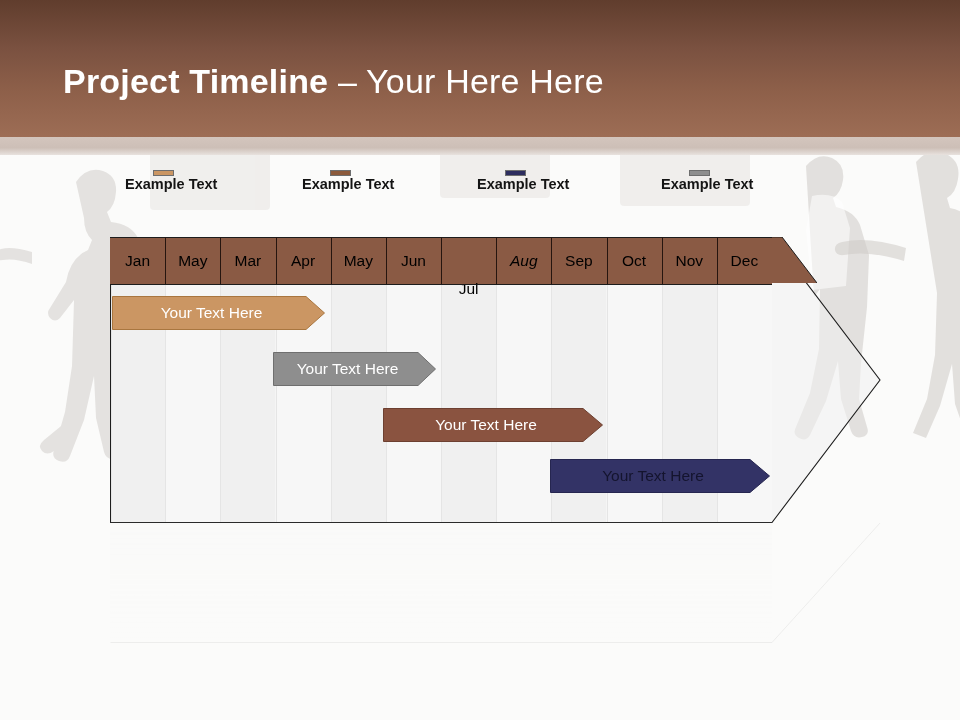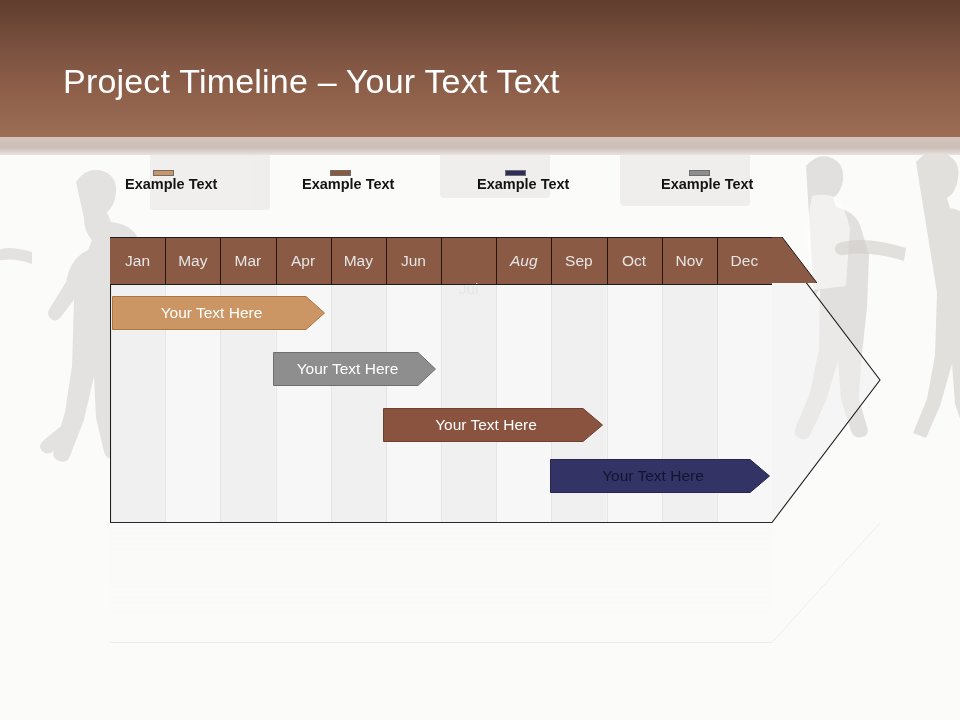--- a/index.html
+++ b/index.html
@@ -25,21 +25,21 @@
   }
   .header-strip{
     position:absolute;left:0;top:137px;width:960px;height:18px;
     background:linear-gradient(180deg,#d3c5bd 0%,#cdbfb7 60%,#e8e2de 100%);
   }
   .title{
     position:absolute;left:63px;top:60px;
     font-size:34px;color:#ffffff;letter-spacing:.2px;white-space:nowrap;
     line-height:42px;
   }
-  .title .strong{font-weight:normal;margin-top:44px;}
+  .title .strong{font-weight:bold;margin-top:44px;}
   .title .light{font-weight:normal;}
 
   
   .legend{position:absolute;left:0;top:170px;width:960px;height:24px;}
   .legend-item{position:absolute;top:0;display:flex;align-items:center;height:22px;flex-direction:column;}
   .legend-swatch{width:19px;height:19px;border:1px solid #6e6e6e;display:block;}
   .legend-label{
     margin-left:15px;font-size:14.5px;font-weight:bold;color:#141414;white-space:nowrap;
   }
 
@@ -48,21 +48,21 @@
   .grid{position:absolute;left:0;top:0;width:662px;height:285px;}
   .col{position:absolute;top:0;height:285px;width:55.2px;}
   .col.shade{background:#efeff0;}
   .col.plain{background:#ffffff;}
   .col-line{position:absolute;top:0;height:285px;width:1px;background:#d8d8d8;}
 
   .months{position:absolute;left:0;top:0;width:662px;height:48px;background:#8a5a44;}
   .month-cell{
     position:absolute;top:0;height:48px;width:55.2px;
     display:flex;align-items:center;justify-content:center;
-    color:#e5e5e5;font-size:15.5px;
+    color:#000000;font-size:15.5px;
   }
   .month-sep{position:absolute;top:0;height:48px;width:1px;background:#26150f;}
   .months-top{position:absolute;left:0;top:0;width:662px;height:1px;background:#1c1c1c;}
   .months-bot{position:absolute;left:0;top:47px;width:662px;height:1px;background:#1c1c1c;}
 
   
   .big-arrow{position:absolute;left:0;top:0;width:775px;height:290px;pointer-events:none;}
 
   
   .bar{
@@ -116,21 +116,21 @@
       </g>
     </svg>
   </div>
 
   <div class="header">
     <div class="header-inner"></div>
   </div>
   <div class="header-strip"></div>
 
   <div class="title">
-    <span class="strong">Project Timeline</span><span class="light"> – Your Text Text</span>
+    <span class="strong">Project Timeline</span><span class="light"> – Your Here Here</span>
   </div>
 
   <div class="legend">
     <div class="legend-item" style="left:110px;">
       <span class="legend-swatch" style="background:#cb9663"></span>
       <span class="legend-label">Example Text</span>
     </div>
     <div class="legend-item" style="left:287px;">
       <span class="legend-swatch" style="background:#8b5a3c"></span>
       <span class="legend-label">Example Text</span>

